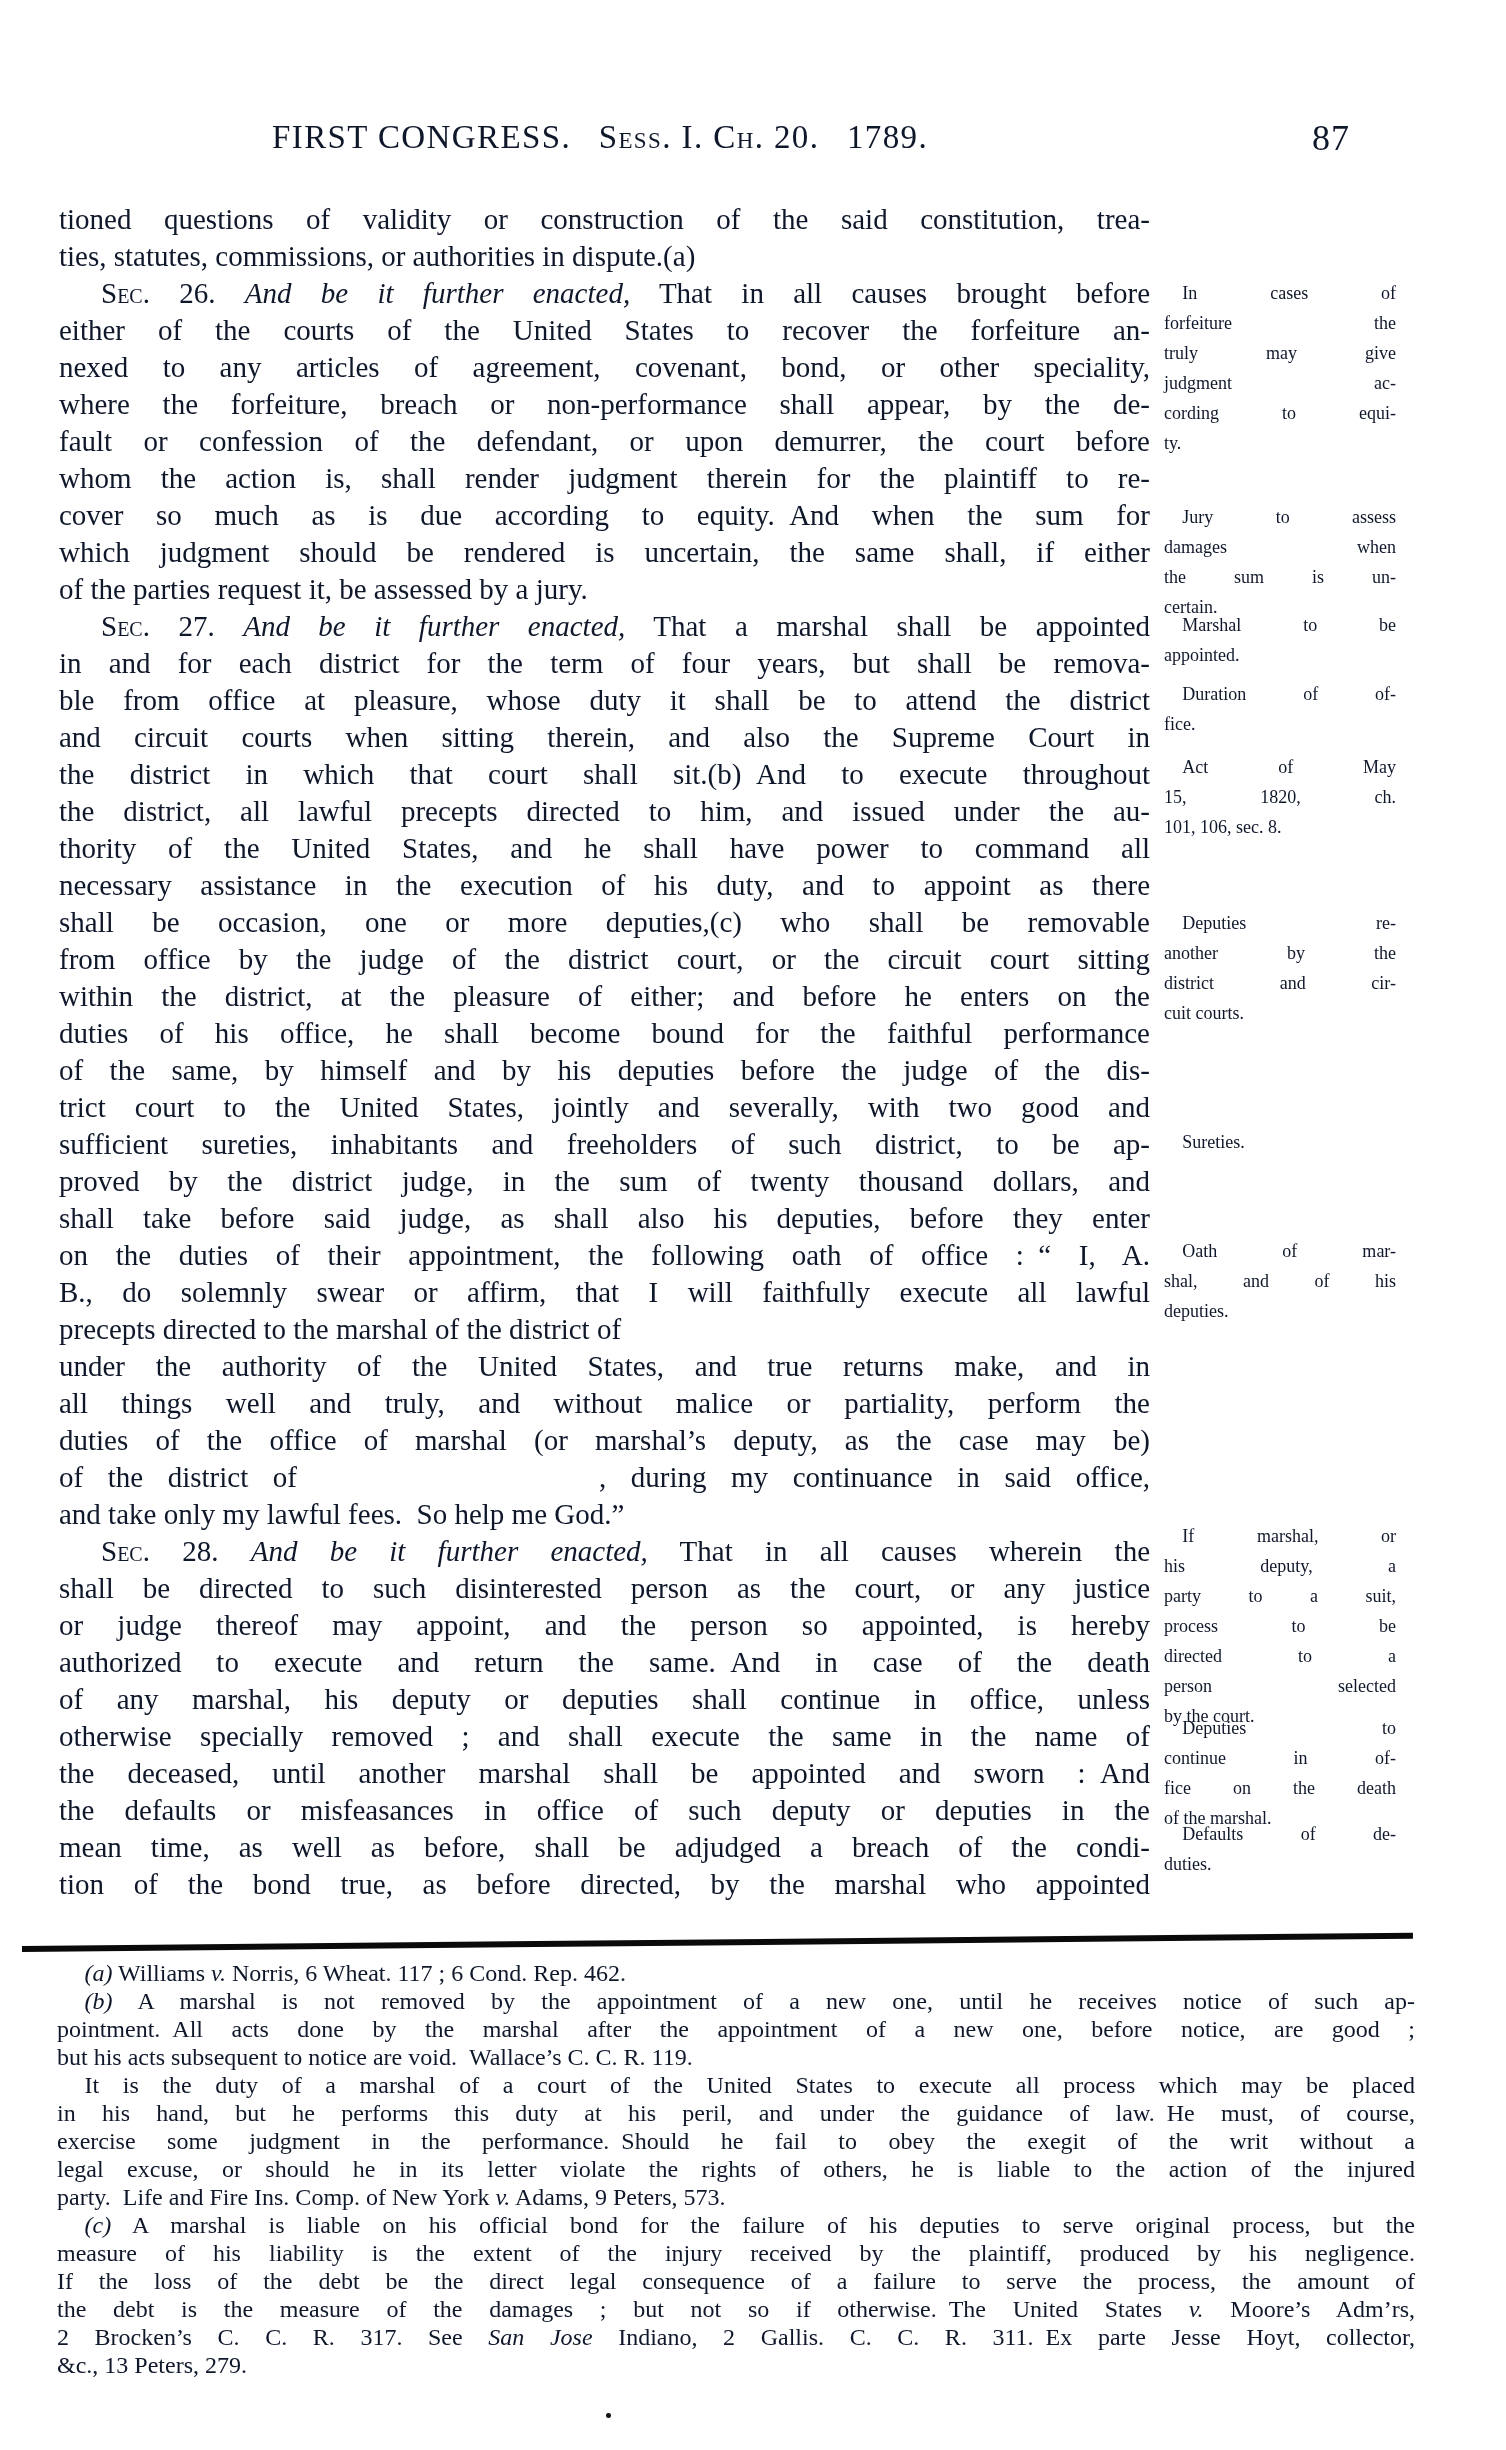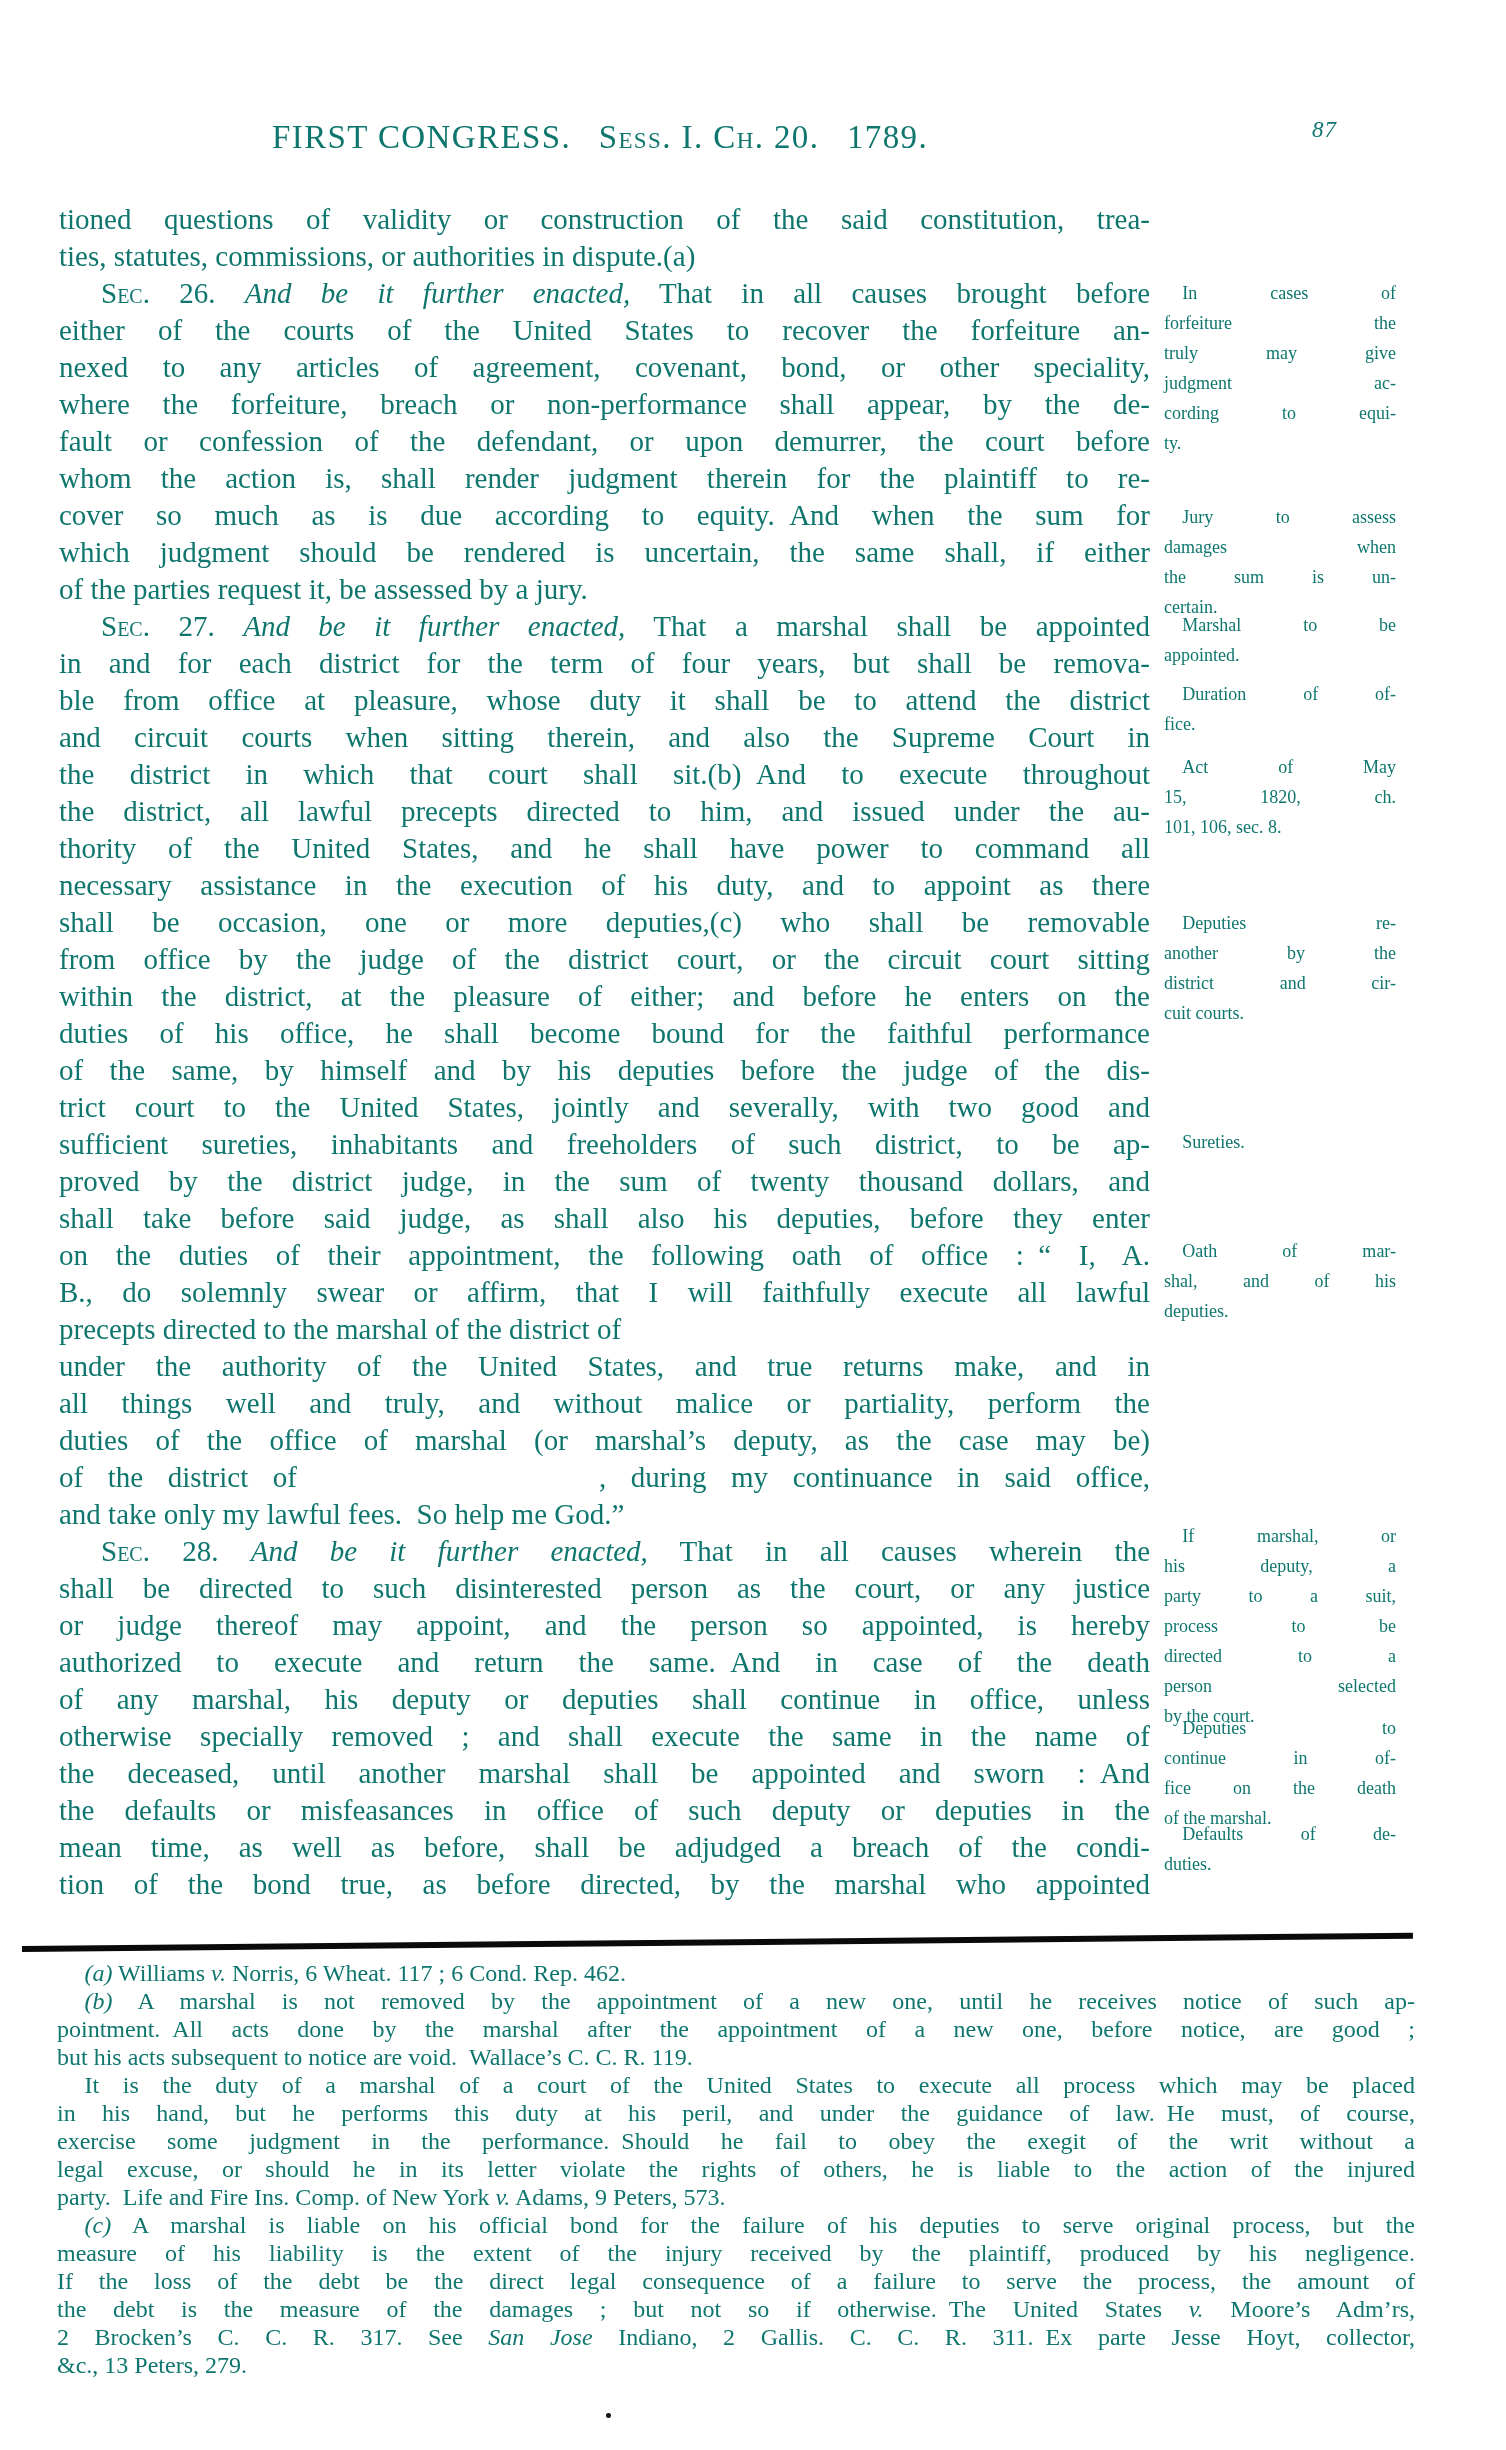--- a/index.html
+++ b/index.html
@@ -1,32 +1,32 @@
 <!DOCTYPE html>
 <html style="font-size:14.6px"><head>
 <meta charset="utf-8">
 <style>
   html,body{margin:0;padding:0;background:#e8e8e8;}
   .page{
     position:relative;
     width:1506px;height:2450px;
     background:#ffffff;
-    color:#0f766e;
+    color:#0f172a;
     font-family:"Liberation Serif", serif;
     overflow:hidden;
   }
   
   .header-line{
     position:absolute;left:272px;top:119px;
     font-size:33px;letter-spacing:1.4px;white-space:nowrap;
   }
   .header-line .gap{display:inline-block;width:27.5px;}
   .page-number{
     position:absolute;left:1312px;top:117px;
-    font-size:23px;letter-spacing:0.9px;font-style:italic;
+    font-size:36px;letter-spacing:0.9px;
   }
   .sc{font-variant:small-caps;}
   em{font-style:italic;}
   
   .body-column{
     position:absolute;left:59px;top:201px;width:1091px;
     font-size:29px;line-height:37px;
   }
   .bline{
     height:37px;overflow:visible;white-space:normal;

